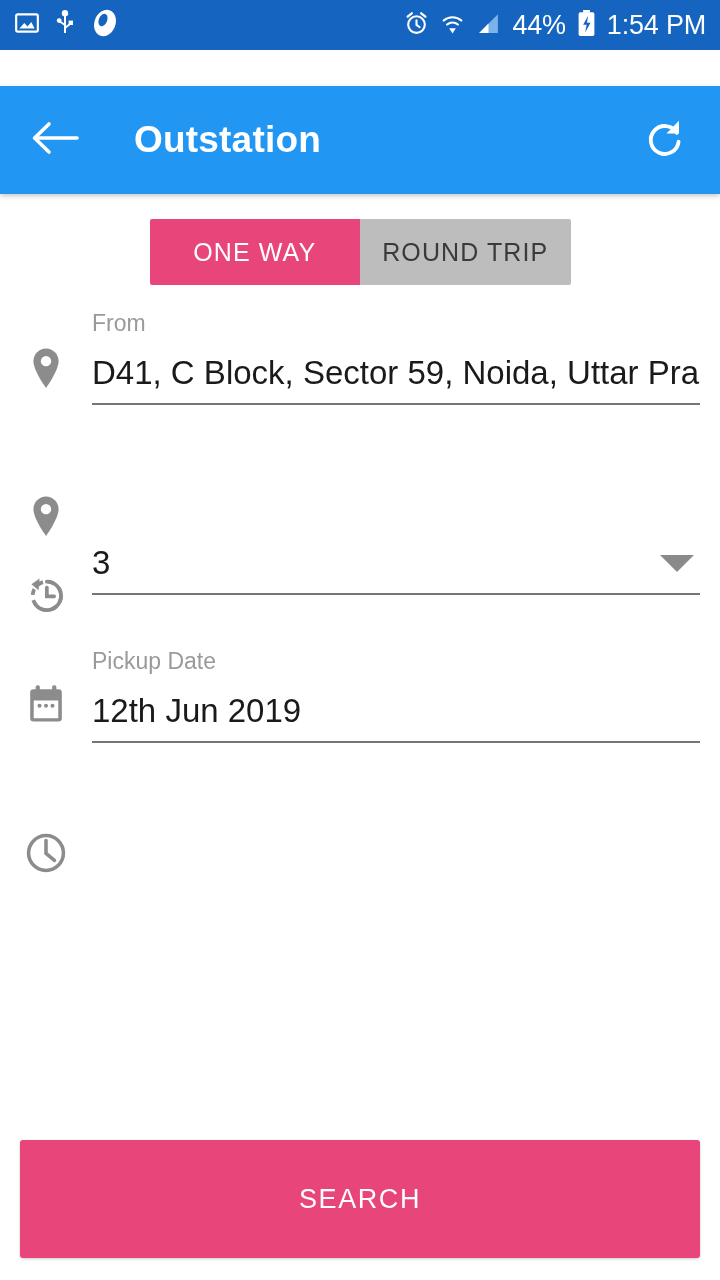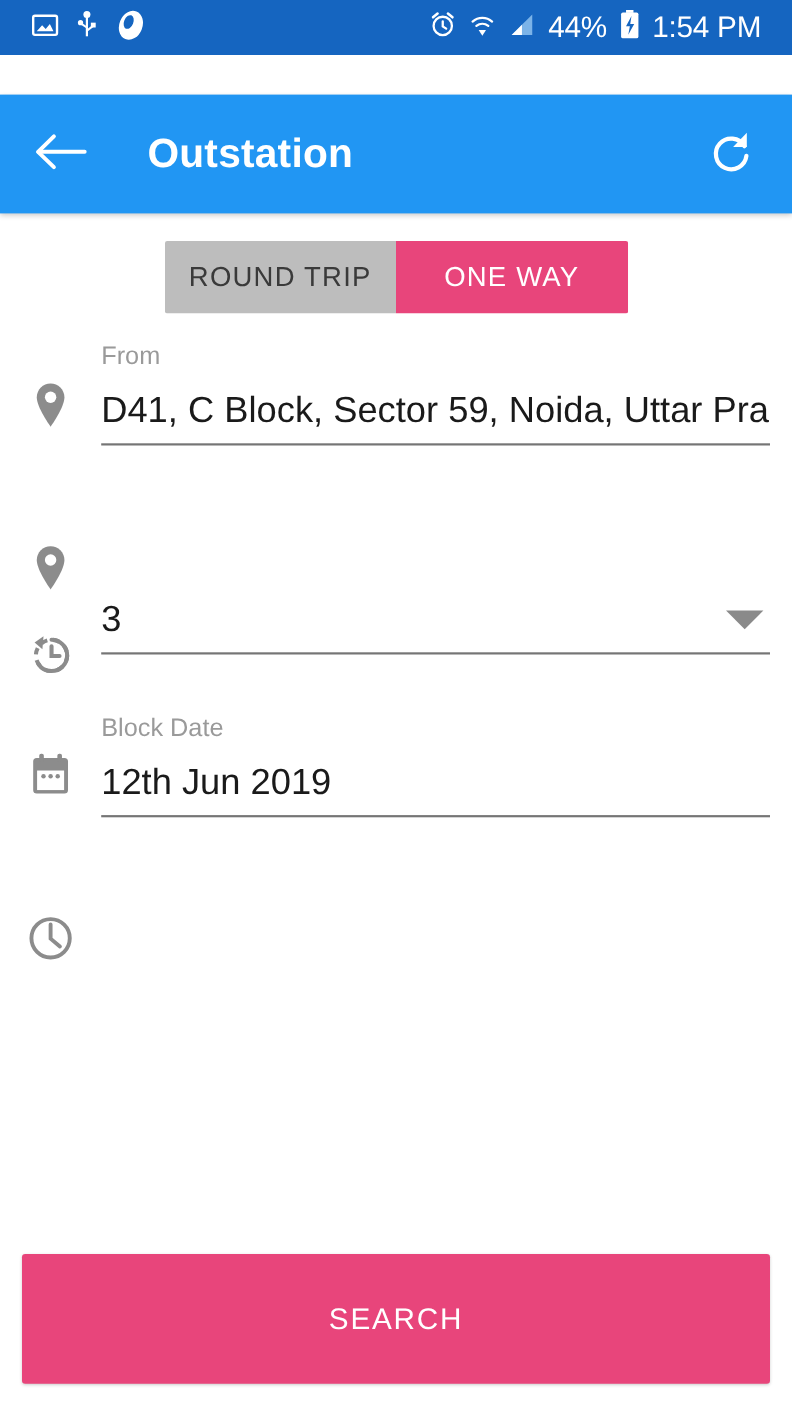--- a/index.html
+++ b/index.html
@@ -16,21 +16,21 @@
     display: flex;
     flex-direction: column;
   }
 
   
   .status-bar {
     height: 50px;
     background: #1565C0;
     display: flex;
     align-items: center;
-    padding: 0 28px;
+    padding: 0 14px;
     flex: 0 0 50px;
   }
   .status-left { display: flex; align-items: center; gap: 14px; }
   .status-right { margin-left: auto; display: flex; align-items: center; gap: 11px; }
   .status-right .pct {
     color: #ffffff; font-size: 27px; font-weight: 400; letter-spacing: -0.2px;
   }
   .status-right .clock-text {
     color: #ffffff; font-size: 27px; font-weight: 400; letter-spacing: -0.2px;
   }
@@ -242,22 +242,22 @@
           <path d="M18.4 9.2A7.6 7.6 0 1 0 19.4 14" stroke="#ffffff" stroke-width="2.1" fill="none" stroke-linecap="round"></path>
           <path d="M19.6 2.6 L19.6 9.6 L12.8 9.6 Z" fill="#ffffff"></path>
         </svg>
       </span>
     </div>
   </div>
 
   <div class="content">
 
     <div class="segmented">
+      <div class="seg active">ONE WAY</div>
       <div class="seg inactive">ROUND TRIP</div>
-      <div class="seg active">ONE WAY</div>
     </div>
 
     <div class="form">
 
       <div class="field">
         <div class="field-label">From</div>
         <div class="field-icon" style="top:36px">
           <svg width="38" height="44" viewBox="0 0 24 28">
             <path d="M12 1C7.6 1 4 4.6 4 9c0 6 8 17 8 17s8-11 8-17c0-4.4-3.6-8-8-8z" fill="#8c8c8c"></path>
             <circle cx="12" cy="9" r="3.3" fill="#ffffff"></circle>
@@ -293,21 +293,21 @@
         </div>
         <div class="field-row">
           <div class="field-value">3</div>
           <div class="caret"></div>
         </div>
       </div>
 
       <div class="gap-lg"></div>
 
       <div class="field">
-        <div class="field-label">Block Date</div>
+        <div class="field-label">Pickup Date</div>
         <div class="field-icon" style="top:34px">
           <svg width="40" height="42" viewBox="0 0 24 26">
             <rect x="2.2" y="3.2" width="19.6" height="20" rx="2" fill="#8c8c8c"></rect>
             <rect x="4.4" y="10.2" width="15.2" height="11" fill="#ffffff"></rect>
             <rect x="5.6" y="0.8" width="2.6" height="4.6" rx="1.1" fill="#8c8c8c"></rect>
             <rect x="15.8" y="0.8" width="2.6" height="4.6" rx="1.1" fill="#8c8c8c"></rect>
             <circle cx="8" cy="13.4" r="1.25" fill="#8c8c8c"></circle>
             <circle cx="12" cy="13.4" r="1.25" fill="#8c8c8c"></circle>
             <circle cx="16" cy="13.4" r="1.25" fill="#8c8c8c"></circle>
           </svg>

